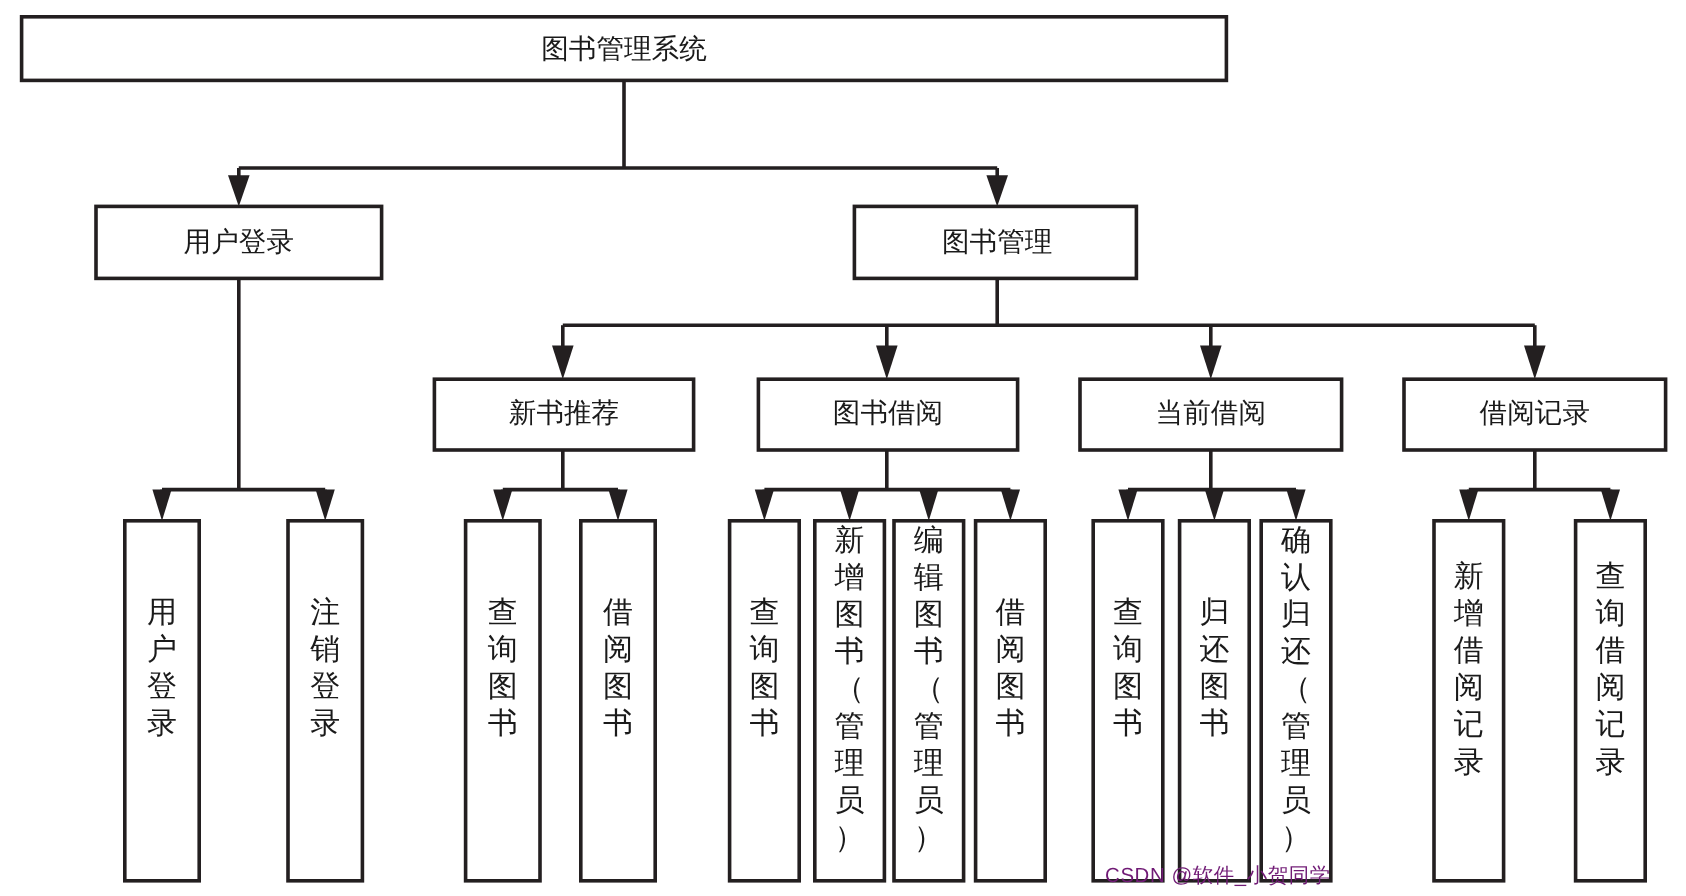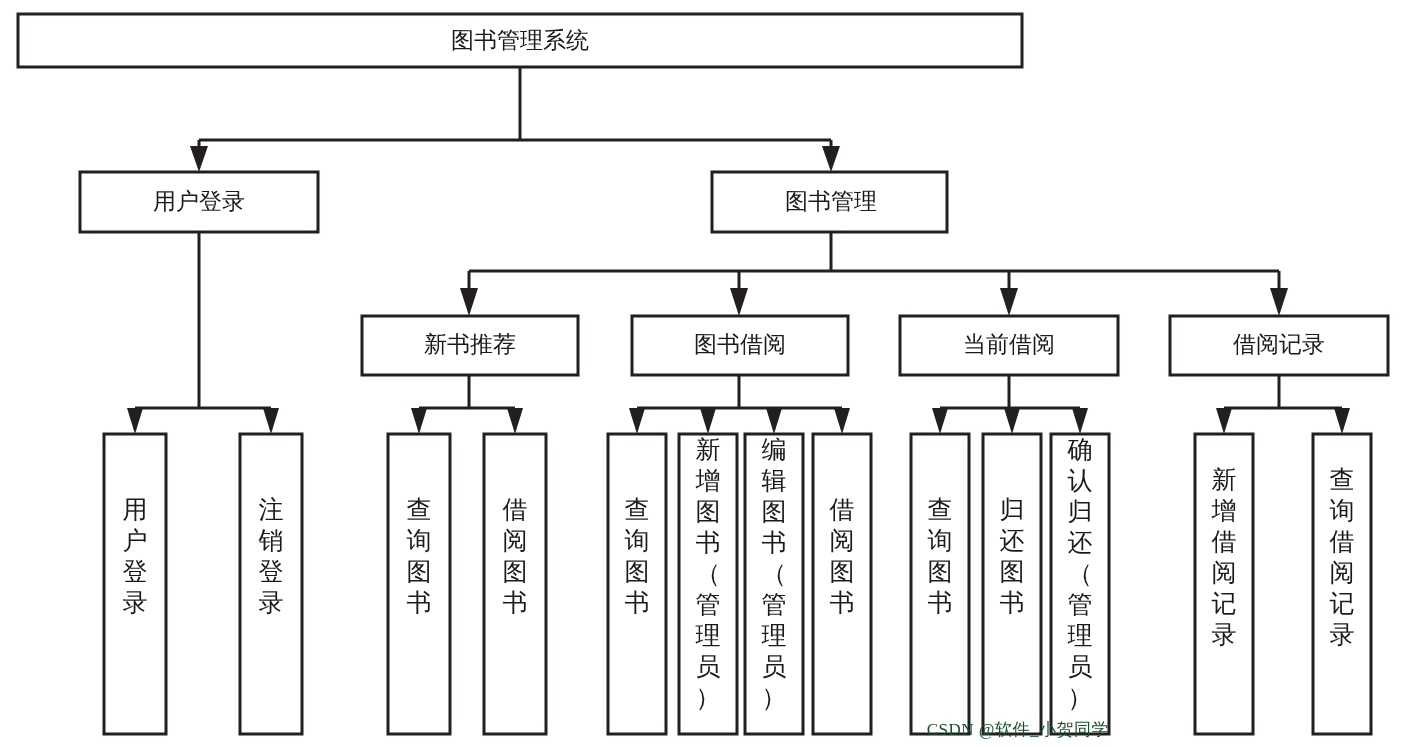--- a/index.html
+++ b/index.html
@@ -53,23 +53,23 @@
   .node-label-v {
     font-family: "Liberation Sans", sans-serif;
     font-size: 25px;
     fill: #1a1a1a;
     text-anchor: middle;
   }
   .watermark {
     position: absolute;
     right: 10px;
     bottom: 6px;
-    font-family: Liberation Serif, serif;
+    font-family: Liberation Sans, sans-serif;
     font-size: 17px;
-    color: #14532d;
+    color: #701a75;
     white-space: nowrap;
     letter-spacing: 0.5px;
     pointer-events: none;
   }
 </style>
 </head>
 <body>
 
 <div id="diagram-root">
 

